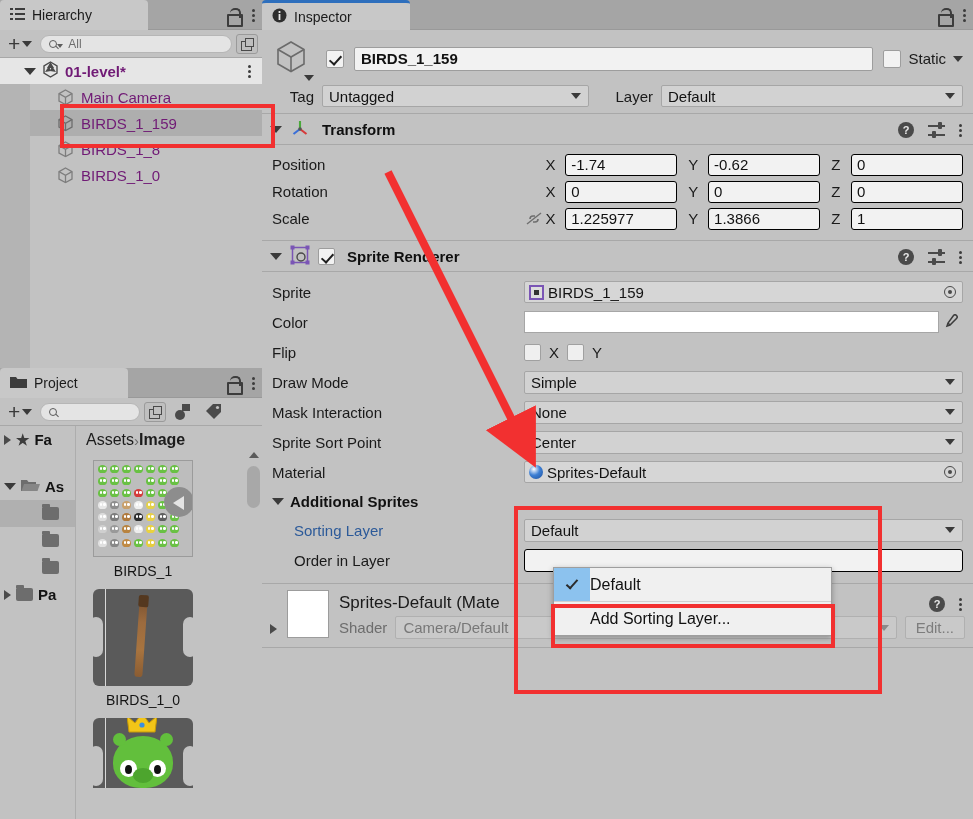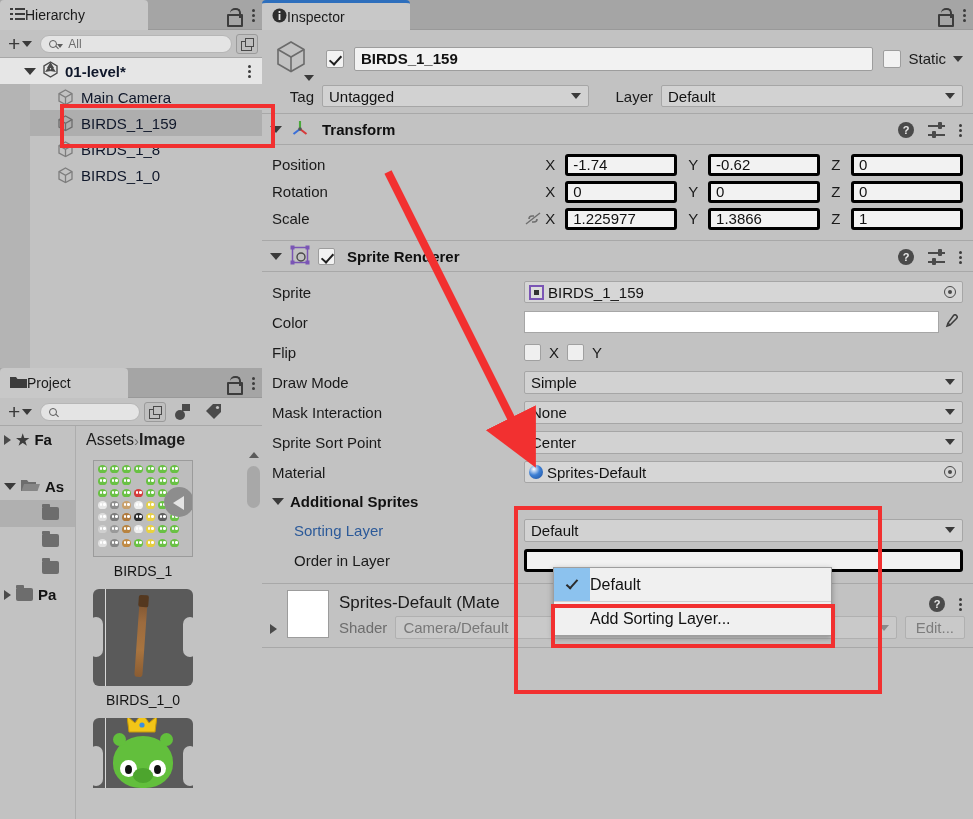--- a/index.html
+++ b/index.html
@@ -14,21 +14,21 @@
   #app { position: relative; width: 973px; height: 819px; }
 
   
   .panel { position: absolute; background: #c2c2c2; }
   .tabbar {
     position: relative; height: 30px; background: #a5a5a5;
     border-bottom: 1px solid #999;
   }
   .tab {
     position: absolute; left: 0; top: 0; height: 30px;
-    display: flex; align-items: center; 
+    display: flex; align-items: center; gap: 7px;
     padding: 0 14px 0 10px;
     background: #c8c8c8;
     border-top-left-radius: 4px; border-top-right-radius: 4px;
     font-size: 14px; color: #1b1b1b;
   }
   .tab.active-blue { border-top: 3px solid #2e6fbd; }
   .tabbar-right {
     position: absolute; right: 6px; top: 0; height: 30px;
     display: flex; align-items: center; gap: 12px;
   }
@@ -93,21 +93,21 @@
     content: ""; position: absolute; right: 3px; top: 3px; width: 7px; height: 7px;
     border: 1.5px solid #4a4a4a; background: #bfbfbf;
   }
   .icon-btn { width: 26px; height: 22px; display:flex; align-items:center; justify-content:center; flex:none; }
 
   
   #hierarchy { left: 0; top: 0; width: 262px; height: 368px; }
   .hier-body { background: #c2c2c2; height: 310px; position: relative; overflow: hidden; }
   .hier-row {
     height: 26px; display: flex; align-items: center; position: relative;
-    font-size: 15px; color: #0f172a; padding-right: 6px;
+    font-size: 15px; color: #701a75; padding-right: 6px;
   }
   .hier-row.scene { background: #e6e6e6; font-weight: bold; padding-left: 24px; gap: 6px; }
   .hier-row.selected { background: #aeaeae; }
   .hier-row .stripe {
     position: absolute; left: 0; top: 0; bottom: 0; width: 30px; background: #b4b4b4;
   }
   .hier-row.selected .stripe { background: #a0a0a0; }
   .tri-dn {
     width: 0; height: 0; border-left: 6px solid transparent;
     border-right: 6px solid transparent; border-top: 7px solid #3a3a3a; flex: none;
@@ -303,21 +303,21 @@
   }
   .pref-ico b:nth-child(3) { left: 10px; top: -1px; }
   .pref-ico b:nth-child(4) { left: 4px; top: 8px; }
 
   .comp-body { padding: 6px 10px 8px 10px; background: #c2c2c2; }
   .row { display: flex; align-items: center; height: 27px; }
   .row-lbl { width: 252px; font-size: 15px; color: #1a1a1a; }
   .row-lbl.ind { padding-left: 22px; }
   .row-lbl.link { color: #2c5a99; }
   .num-field {
-    height: 22px; background: #f2f2f2; border: 3px solid #000000; border-radius: 3px;
+    height: 22px; background: #f2f2f2; border: 1px solid #000000; border-radius: 3px;
     display: flex; align-items: center; padding: 0 5px; font-size: 15px; color: #111;
   }
   .axis { width: 20px; font-size: 15px; color: #1a1a1a; text-align: left; }
   .link-off {
     width: 24px; display: flex; align-items: center; justify-content: center;
     color: #6e6e6e; font-size: 14px;
   }
   .objfield {
     height: 22px; background: #d6d6d6; border: 1px solid #a6a6a6; border-radius: 2px;
     display: flex; align-items: center; padding: 0 4px; gap: 4px; font-size: 15px; color: #121212;

